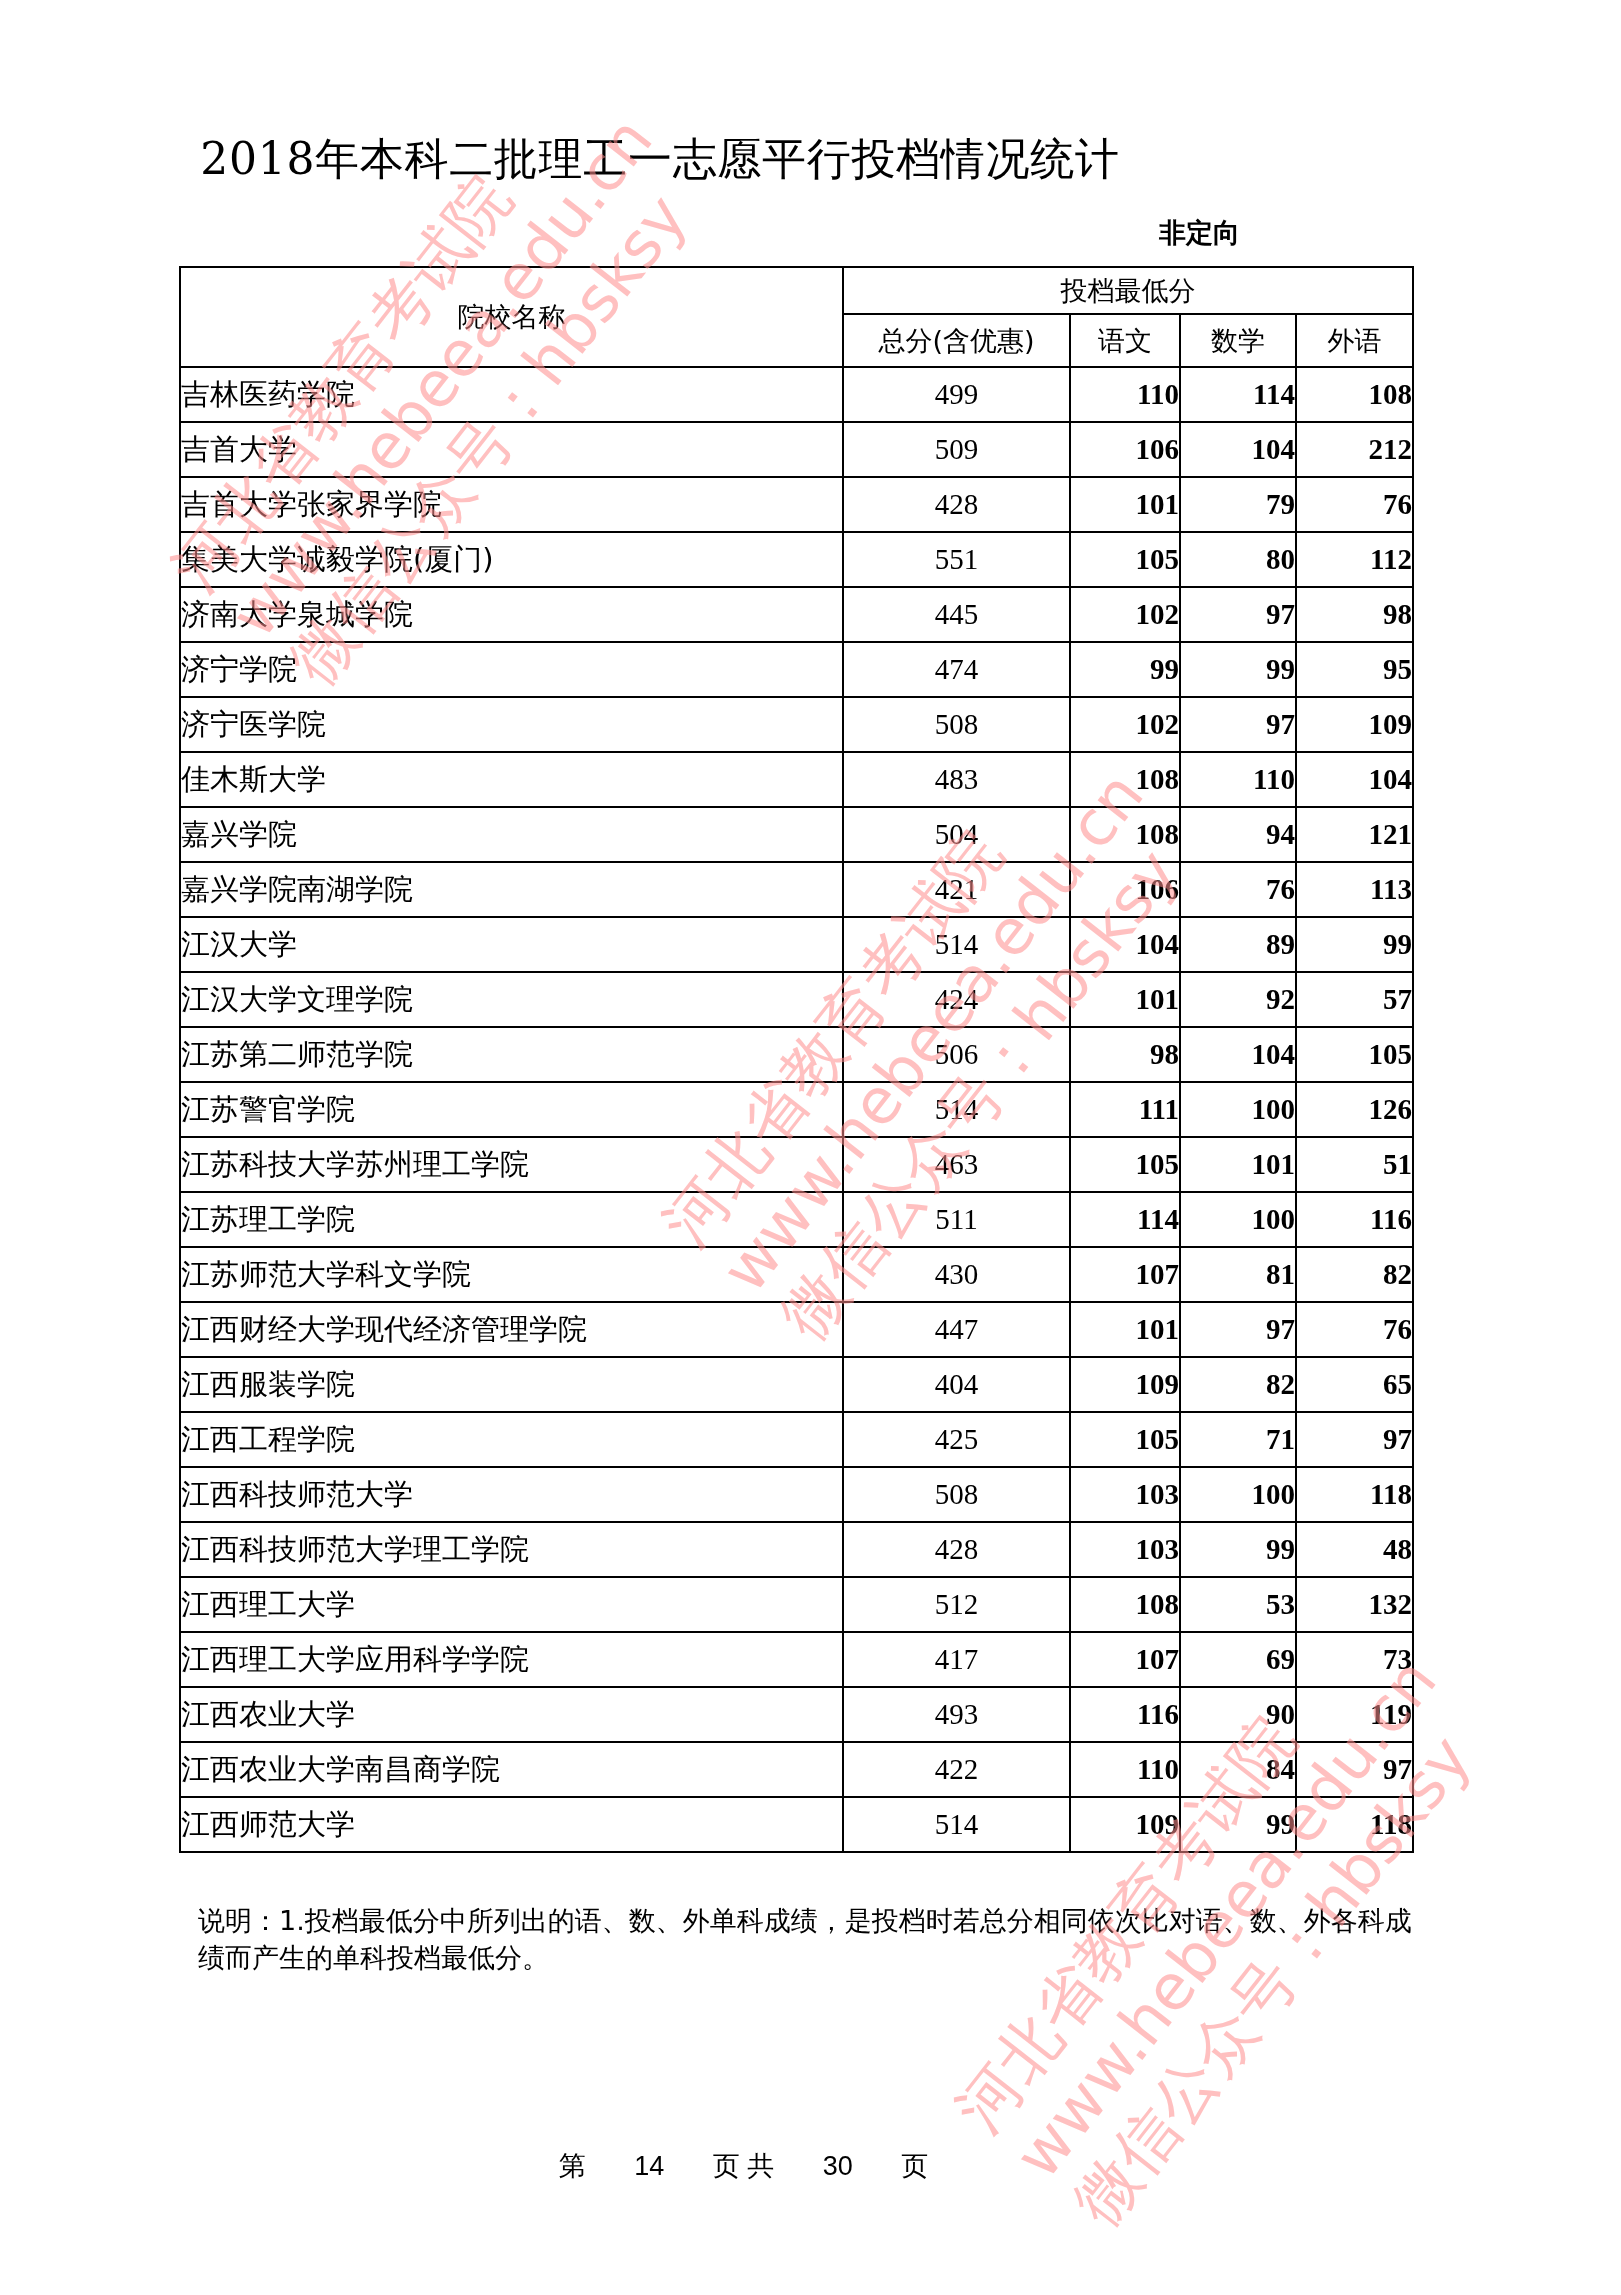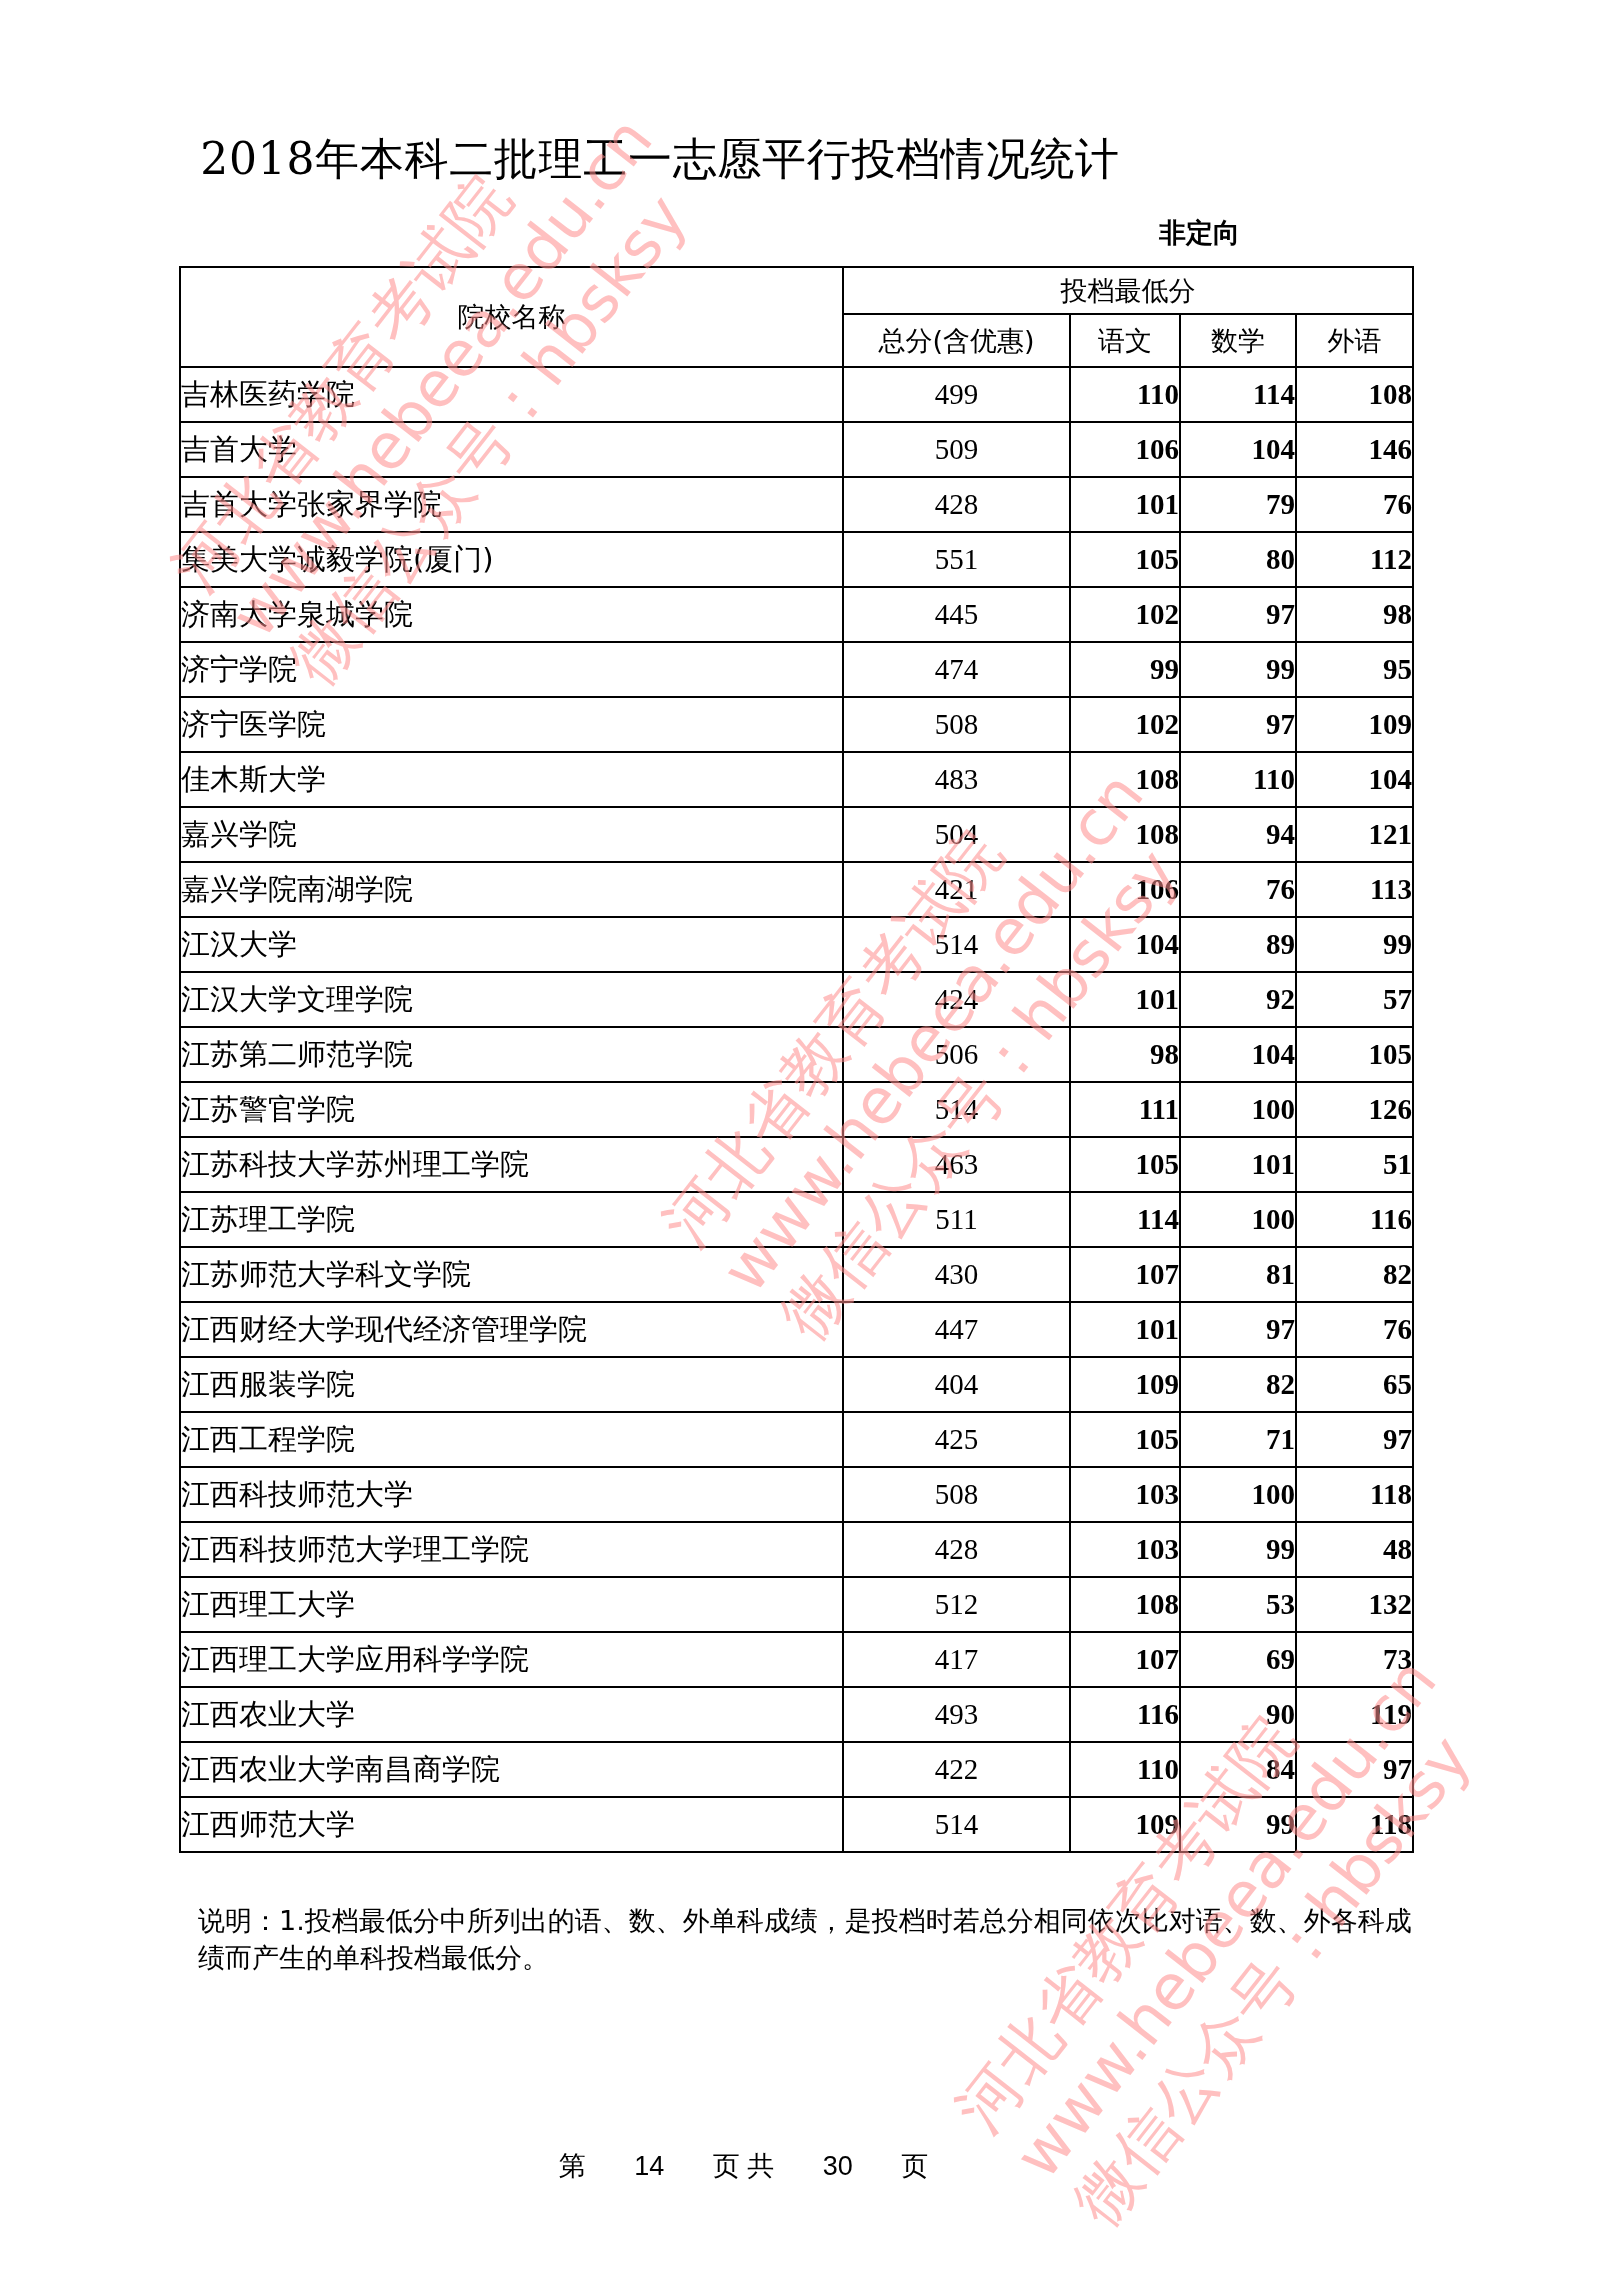--- a/index.html
+++ b/index.html
@@ -64,21 +64,21 @@
         <td class="total">499</td>
         <td class="sub">110</td>
         <td class="sub">114</td>
         <td class="sub">108</td>
       </tr>
       <tr>
         <td class="name">吉首大学</td>
         <td class="total">509</td>
         <td class="sub">106</td>
         <td class="sub">104</td>
-        <td class="sub">146</td>
+        <td class="sub">212</td>
       </tr>
       <tr>
         <td class="name">吉首大学张家界学院</td>
         <td class="total">428</td>
         <td class="sub">101</td>
         <td class="sub">79</td>
         <td class="sub">76</td>
       </tr>
       <tr>
         <td class="name">集美大学诚毅学院(厦门)</td>

